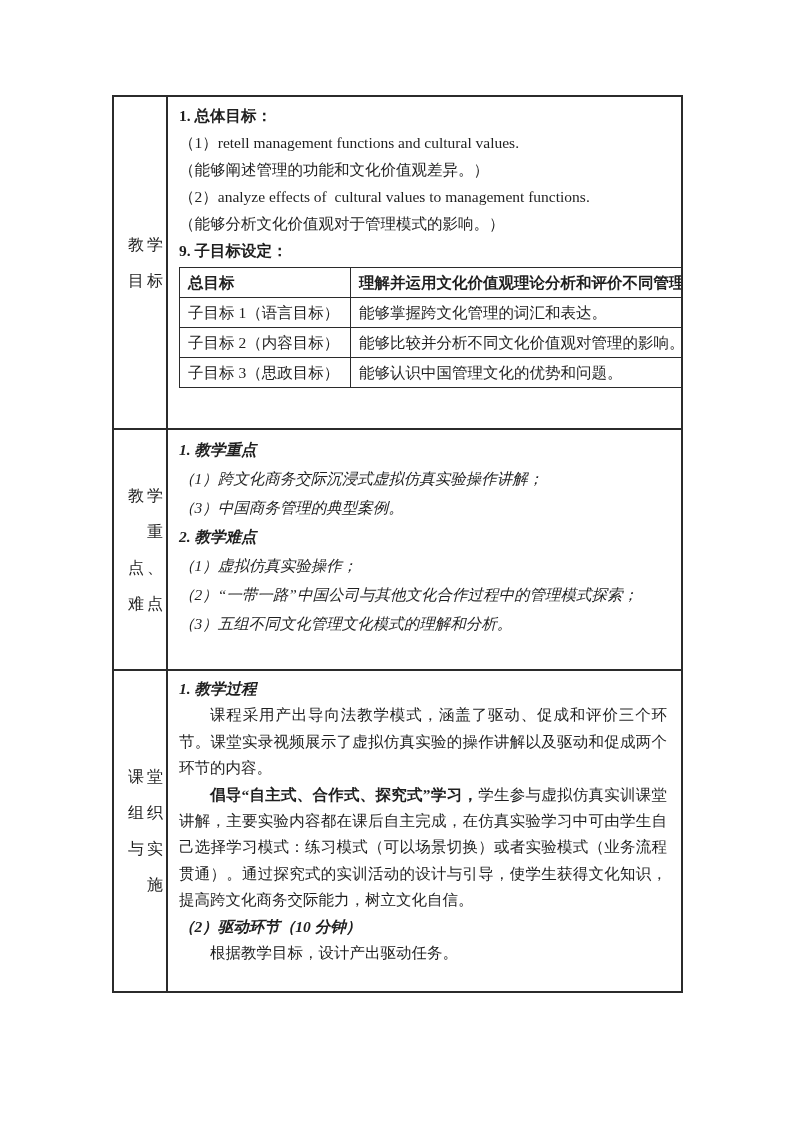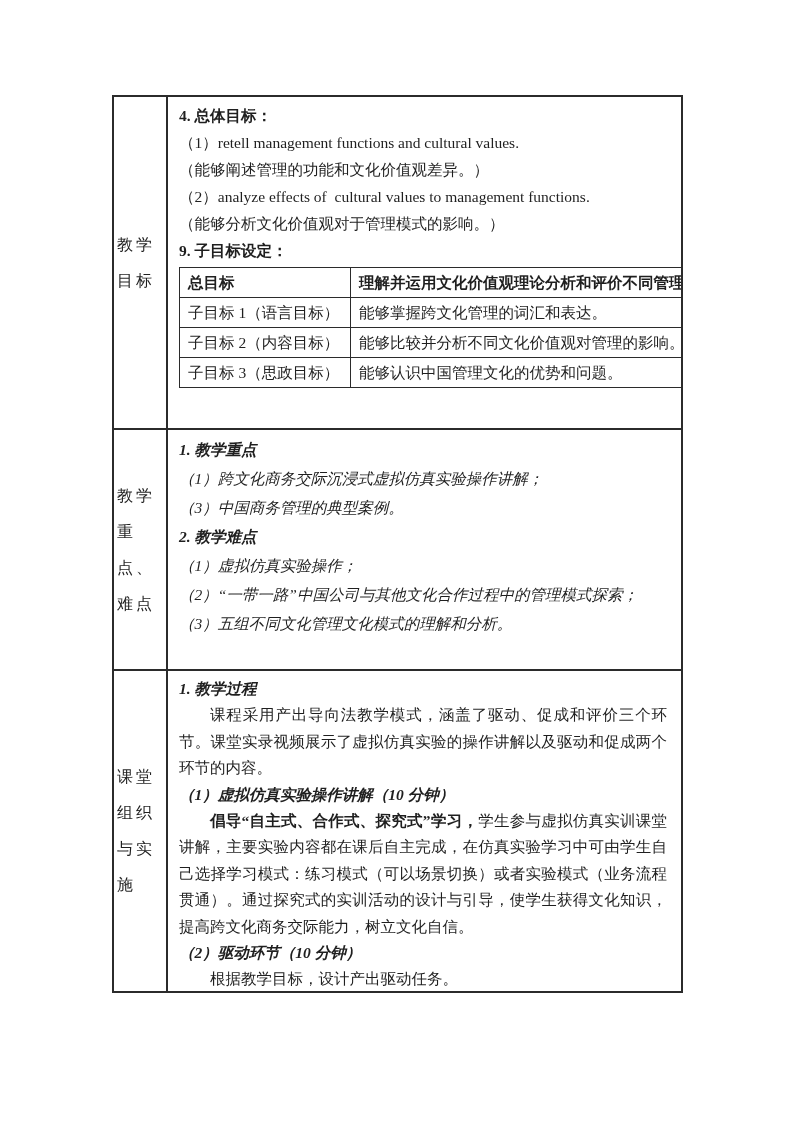--- a/index.html
+++ b/index.html
@@ -35,21 +35,21 @@
   .row-keypoints     { height: 241px; }
   .row-implementation{ height: 320px; }
   .olabel {
     width: 54px;
     min-width: 54px;
     border-right: 2px solid #2b2b2b;
     box-sizing: border-box;
     display: flex;
     flex-direction: column;
     justify-content: center;
-    align-items: flex-start;
+    align-items: flex-end;
     font-size: 16px;
     line-height: 36px;
     letter-spacing: 3px;
     text-indent: 3px; 
   }
   .ocontent {
     flex: 1;
     padding: 5px 14px 0 11px;
     font-size: 15.5px;
     overflow: hidden;
@@ -86,21 +86,21 @@
 
 <div class="page">
   <div class="otable">
 
     <div class="orow row-objectives">
       <div class="olabel">
         <span>教学</span>
         <span>目标</span>
       </div>
       <div class="ocontent">
-        <div class="line h">4. 总体目标：</div>
+        <div class="line h">1. 总体目标：</div>
         <div class="line">（1）retell management functions and cultural values.</div>
         <div class="line">（能够阐述管理的功能和文化价值观差异。）</div>
         <div class="line">（2）analyze effects of&nbsp; cultural values to management functions.</div>
         <div class="line">（能够分析文化价值观对于管理模式的影响。）</div>
         <div class="line h">9. 子目标设定：</div>
         <table class="itable">
           <tbody>
             <tr>
               <td class="c1 h">总目标</td>
               <td class="h">理解并运用文化价值观理论分析和评价不同管理模式</td>
@@ -143,21 +143,20 @@
     <div class="orow row-implementation">
       <div class="olabel">
         <span>课堂</span>
         <span>组织</span>
         <span>与实</span>
         <span>施</span>
       </div>
       <div class="ocontent">
         <div class="line h">1. 教学过程</div>
         <p class="para indent">课程采用产出导向法教学模式，涵盖了驱动、促成和评价三个环节。课堂实录视频展示了虚拟仿真实验的操作讲解以及驱动和促成两个环节的内容。</p>
-        <div class="line h">（1）虚拟仿真实验操作讲解（10 分钟）</div>
         <p class="para indent"><b>倡导“自主式、合作式、探究式”学习，</b><span>学生参与虚拟仿真实训课堂讲解，主要实验内容都在课后自主完成，在仿真实验学习中可由学生自己选择学习模式：练习模式（可以场景切换）或者实验模式（业务流程贯通）。通过探究式的实训活动的设计与引导，使学生获得文化知识，提高跨文化商务交际能力，树立文化自信。</span></p>
         <div class="line h">（2）驱动环节（10 分钟）</div>
         <p class="para indent">根据教学目标，设计产出驱动任务。</p>
       </div>
     </div>
 
   </div>
 </div>
 
 </body></html>

